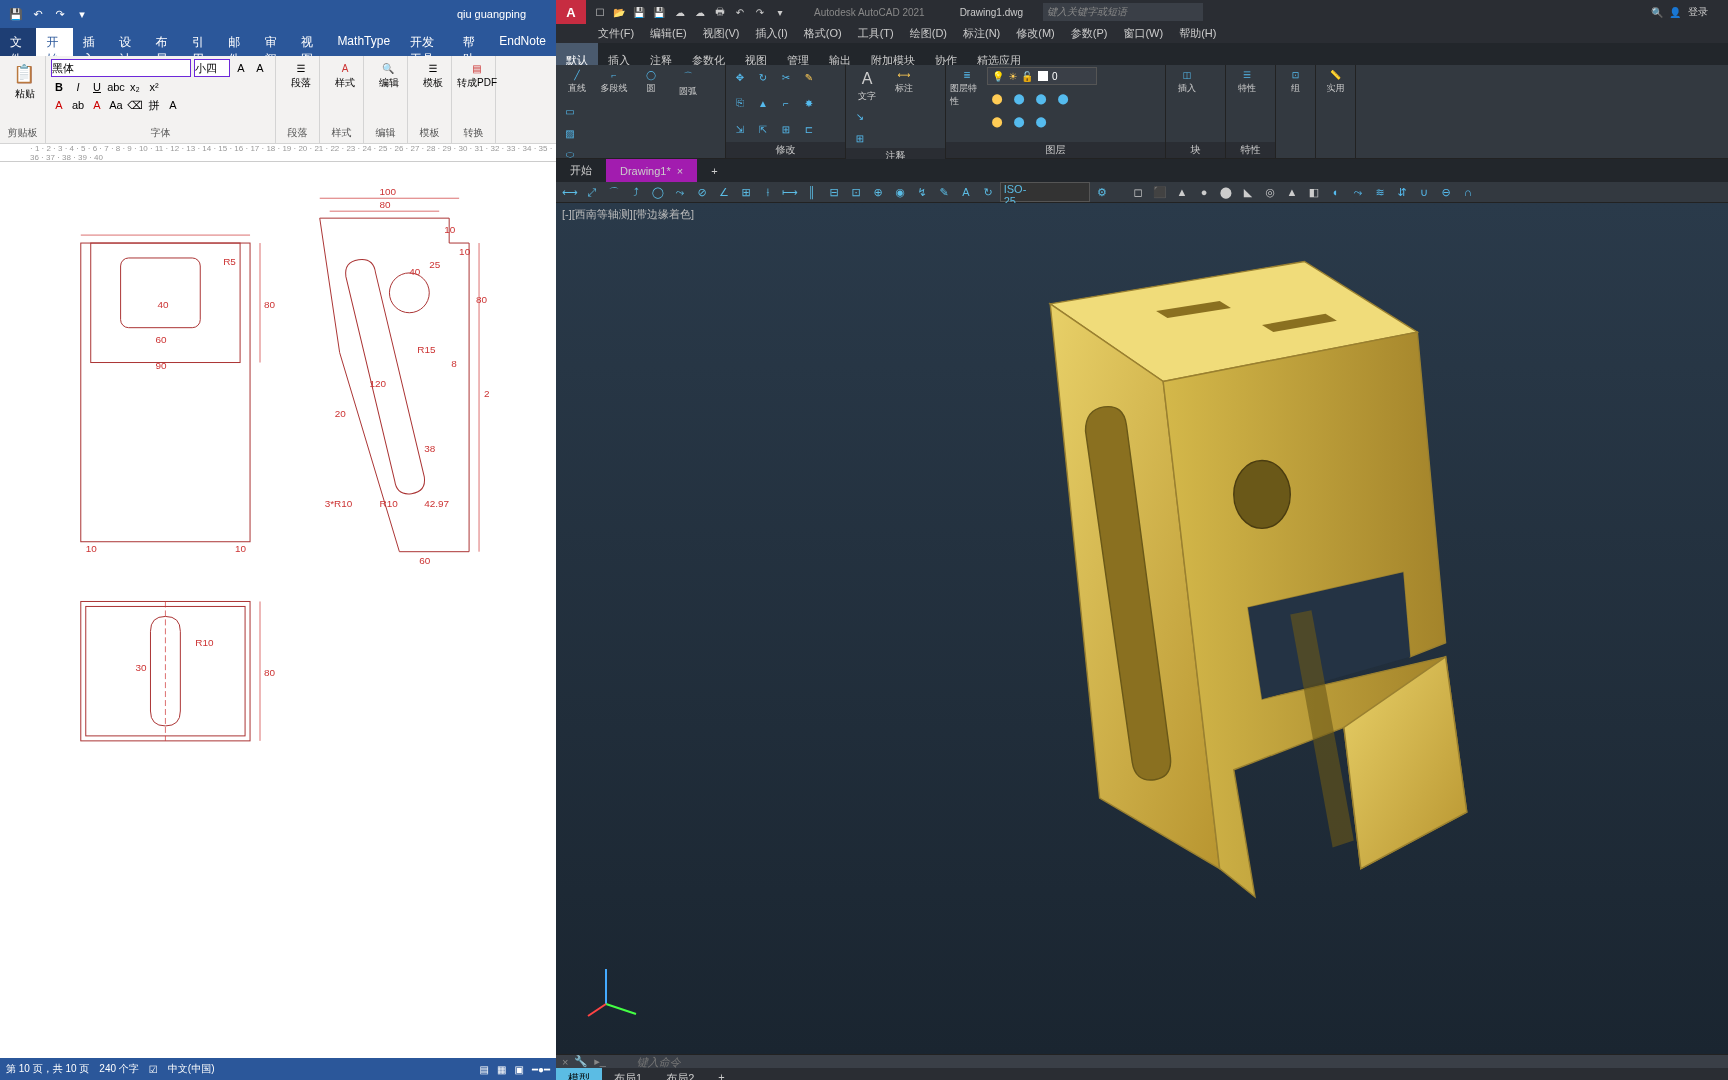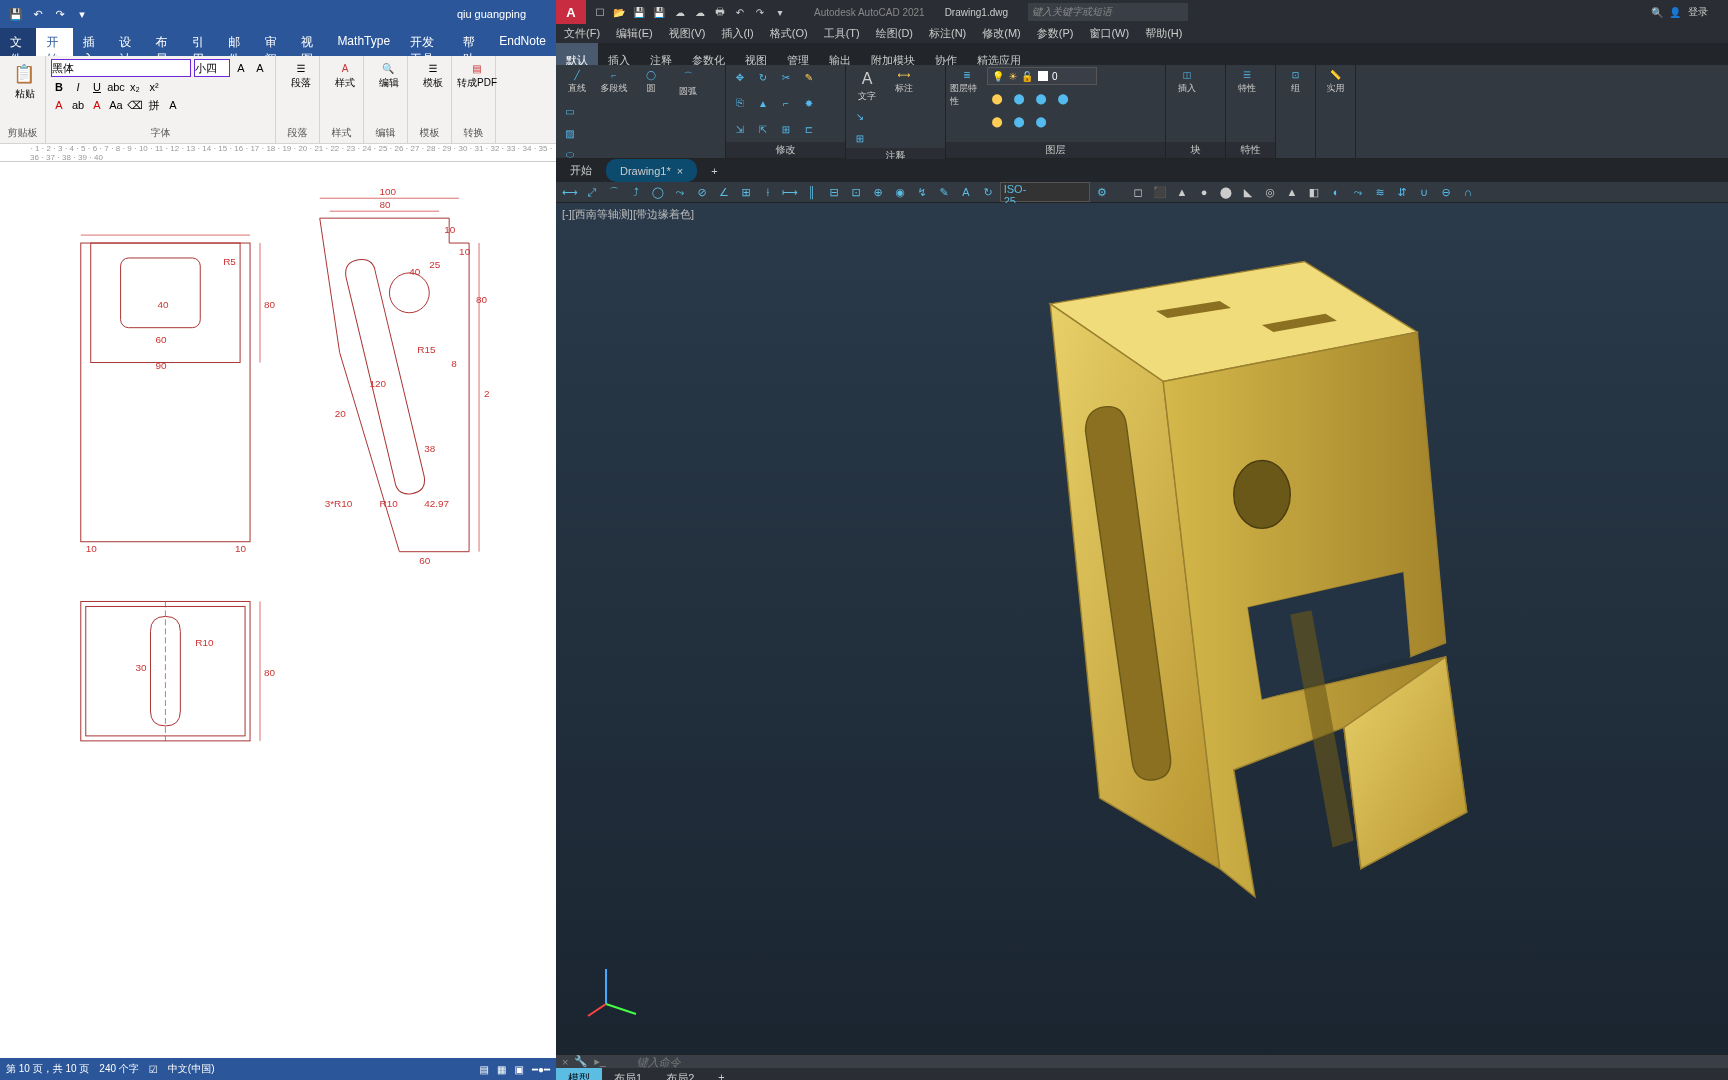--- a/index.html
+++ b/index.html
@@ -39,45 +39,45 @@
 
 .word-status { height: 22px; background: #2b579a; color: #fff; display: flex; align-items: center; font-size: 10px; padding: 0 6px; gap: 10px; }
 .word-status .right { margin-left: auto; display:flex; gap:8px;}
 
 
 .acad-titlebar { height: 24px; background: #2a2d33; color: #ccc; display: flex; align-items: center; font-size: 10px; }
 .acad-logo { width: 30px; height: 24px; background: #c72c41; color: #fff; display: flex; align-items: center; justify-content: center; font-weight: bold; font-size: 13px; }
 .acad-qat { display: flex; gap: 4px; padding: 0 6px; }
 .acad-qat span { width: 16px; height: 16px; display:inline-flex; align-items:center; justify-content:center; color:#ccc;}
 .acad-title { margin-left: 20px; color: #888; }
-.acad-drawing-name { margin-left: 20px; color: #ccc; }
+.acad-drawing-name { margin-left: 35px; color: #ccc; }
 .acad-search { margin-left: 20px; background: #3a3f47; height: 18px; width: 160px; padding: 0 4px; color: #888; font-style: italic; display:flex; align-items:center;}
 .acad-login { margin-left: auto; padding-right: 20px; display:flex; gap:6px; align-items:center;}
 
 
-.acad-menubar { height: 20px; background: #2a2d33; color: #ccc; display: flex; font-size: 11px; }
+.acad-menubar { height: 20px; background: #2a2d33; color: #ccc; display: flex; font-size: 11px; padding-left: 34px; }
 .acad-menubar div { padding: 2px 8px; }
 
 
 .acad-ribtabs { height: 22px; background: #22262b; display: flex; font-size: 11px; }
 .acad-ribtabs div { padding: 10px 10px; color: #ccc; }
 .acad-ribtabs .active { background: #4a5a6e; color: #fff; }
 
 
 .acad-ribbon { height: 94px; background: #333940; display: flex; font-size: 10px; color: #ccc; border-bottom: 1px solid #222; }
 .acad-panel { border-right: 1px solid #222; padding: 2px 4px; display: flex; flex-direction: column; }
 .acad-panel-body { flex: 1; display: flex; gap: 3px; align-items:flex-start; flex-wrap:wrap;}
 .acad-panel-label { text-align: center; background: #2a2d33; font-size: 10px; padding: 1px 0; margin: 0 -4px -2px -4px; }
 .acad-bigbtn { width: 34px; display: flex; flex-direction: column; align-items: center; font-size: 9px; gap: 2px; padding-top: 3px;}
 .acad-smallbtn { width: 20px; height: 20px; display: inline-flex; align-items:center; justify-content:center;}
 
 
 .acad-doctabs { height: 24px; background: #22262b; display: flex; font-size: 11px; }
 .acad-doctabs div { padding: 4px 14px; color: #ccc; display:flex; align-items:center; gap:6px;}
-.acad-doctabs .dactive { background: #0c4a6e; border-radius: 10px; }
+.acad-doctabs .dactive { background: #a21caf; }
 
 
 .acad-toolbarrow { height: 26px; background: #333940; border-bottom: 1px solid #222; display: flex; align-items: center; padding: 0 4px; gap: 2px; font-size:11px; color:#ccc;}
 .acad-toolbarrow span { width: 20px; height: 20px; display:inline-flex; align-items:center; justify-content:center; color:#5bbce4;}
 .acad-dimstyle { background: #333; height: 20px; width: 90px; padding: 0 4px; color: #fff; border:1px solid #555;}
 
 
 .acad-viewport { flex: 1; background: linear-gradient(#2a3a4a, #1a2530); position: relative; }
 .viewport-label { position: absolute; top: 4px; left: 6px; color: #bbb; font-size: 11px; }
 

